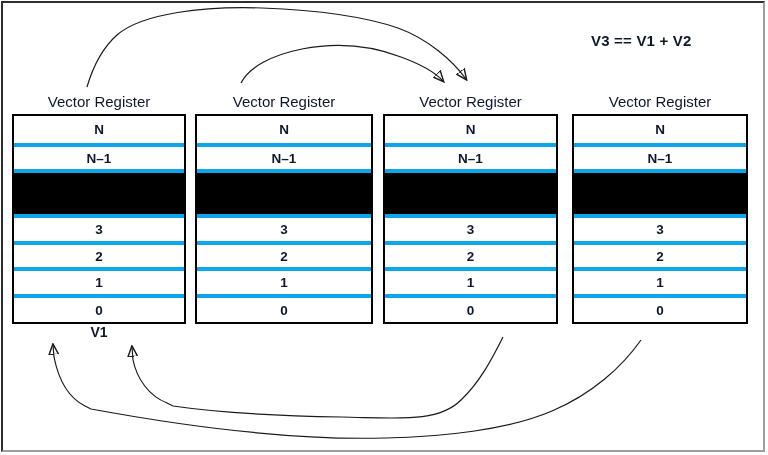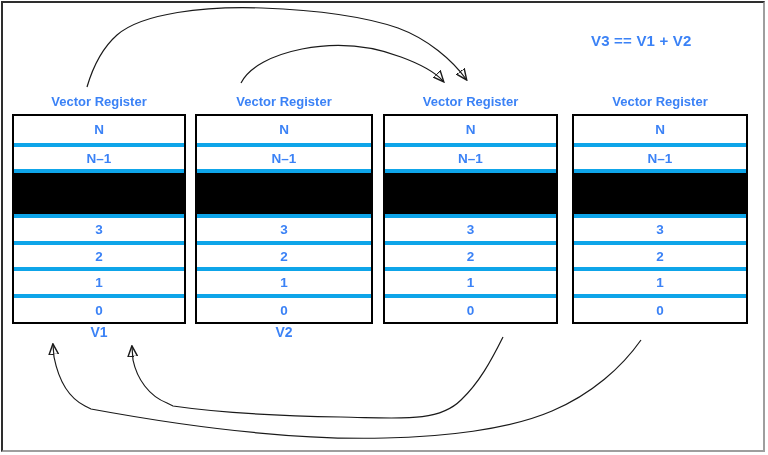--- a/index.html
+++ b/index.html
@@ -1,36 +1,36 @@
 <!DOCTYPE html>
 <html><head>
 <meta charset="utf-8">
 <style>
   html,body{margin:0;padding:0;background:#ffffff;}
   .canvas{
     position:relative;width:768px;height:455px;overflow:hidden;
     background:#ffffff;
     font-family:"Liberation Sans", sans-serif;
-    color:#3b82f6;
+    color:#0f172a;
   }
   .frame{
     position:absolute;left:1px;top:1px;right:3px;bottom:3px;
     border:2px solid;border-color:#2e2e2e #9e9e9e #9e9e9e #2e2e2e;
     pointer-events:none;
   }
   .arrows-layer{position:absolute;left:0;top:0;width:768px;height:455px;pointer-events:none;}
   .arrows-layer path{fill:none;stroke:#1a1a1a;stroke-width:1.2px;}
   .eq{
     position:absolute;left:591px;top:31px;
     font-size:15px;font-weight:bold;line-height:19px;letter-spacing:.2px;
     white-space:nowrap;
   }
   .reg{position:absolute;top:93px;text-align:center;}
   .reg-title{
-    font-size:13px;font-weight:bold;height:17px;line-height:17px;
+    font-size:15px;font-weight:normal;height:17px;line-height:17px;
     white-space:nowrap;
   }
   .reg-table{
     margin-top:4px;border:2px solid #000;background:#fff;
     box-sizing:border-box;
   }
   .cell{
     box-sizing:border-box;display:flex;align-items:center;justify-content:center;
     font-size:13.5px;font-weight:bold;border-top:4px solid #0ea5e9;
   }
@@ -85,21 +85,20 @@
     <div class="reg-title">Vector Register</div>
     <div class="reg-table">
       <div class="cell">N</div>
       <div class="cell">N–1</div>
       <div class="cell black"></div>
       <div class="cell">3</div>
       <div class="cell">2</div>
       <div class="cell">1</div>
       <div class="cell">0</div>
     </div>
-    <div class="reg-label">V2</div>
   </div>
 
   <div class="reg" style="left:383px;width:175px">
     <div class="reg-title">Vector Register</div>
     <div class="reg-table">
       <div class="cell">N</div>
       <div class="cell">N–1</div>
       <div class="cell black"></div>
       <div class="cell">3</div>
       <div class="cell">2</div>

